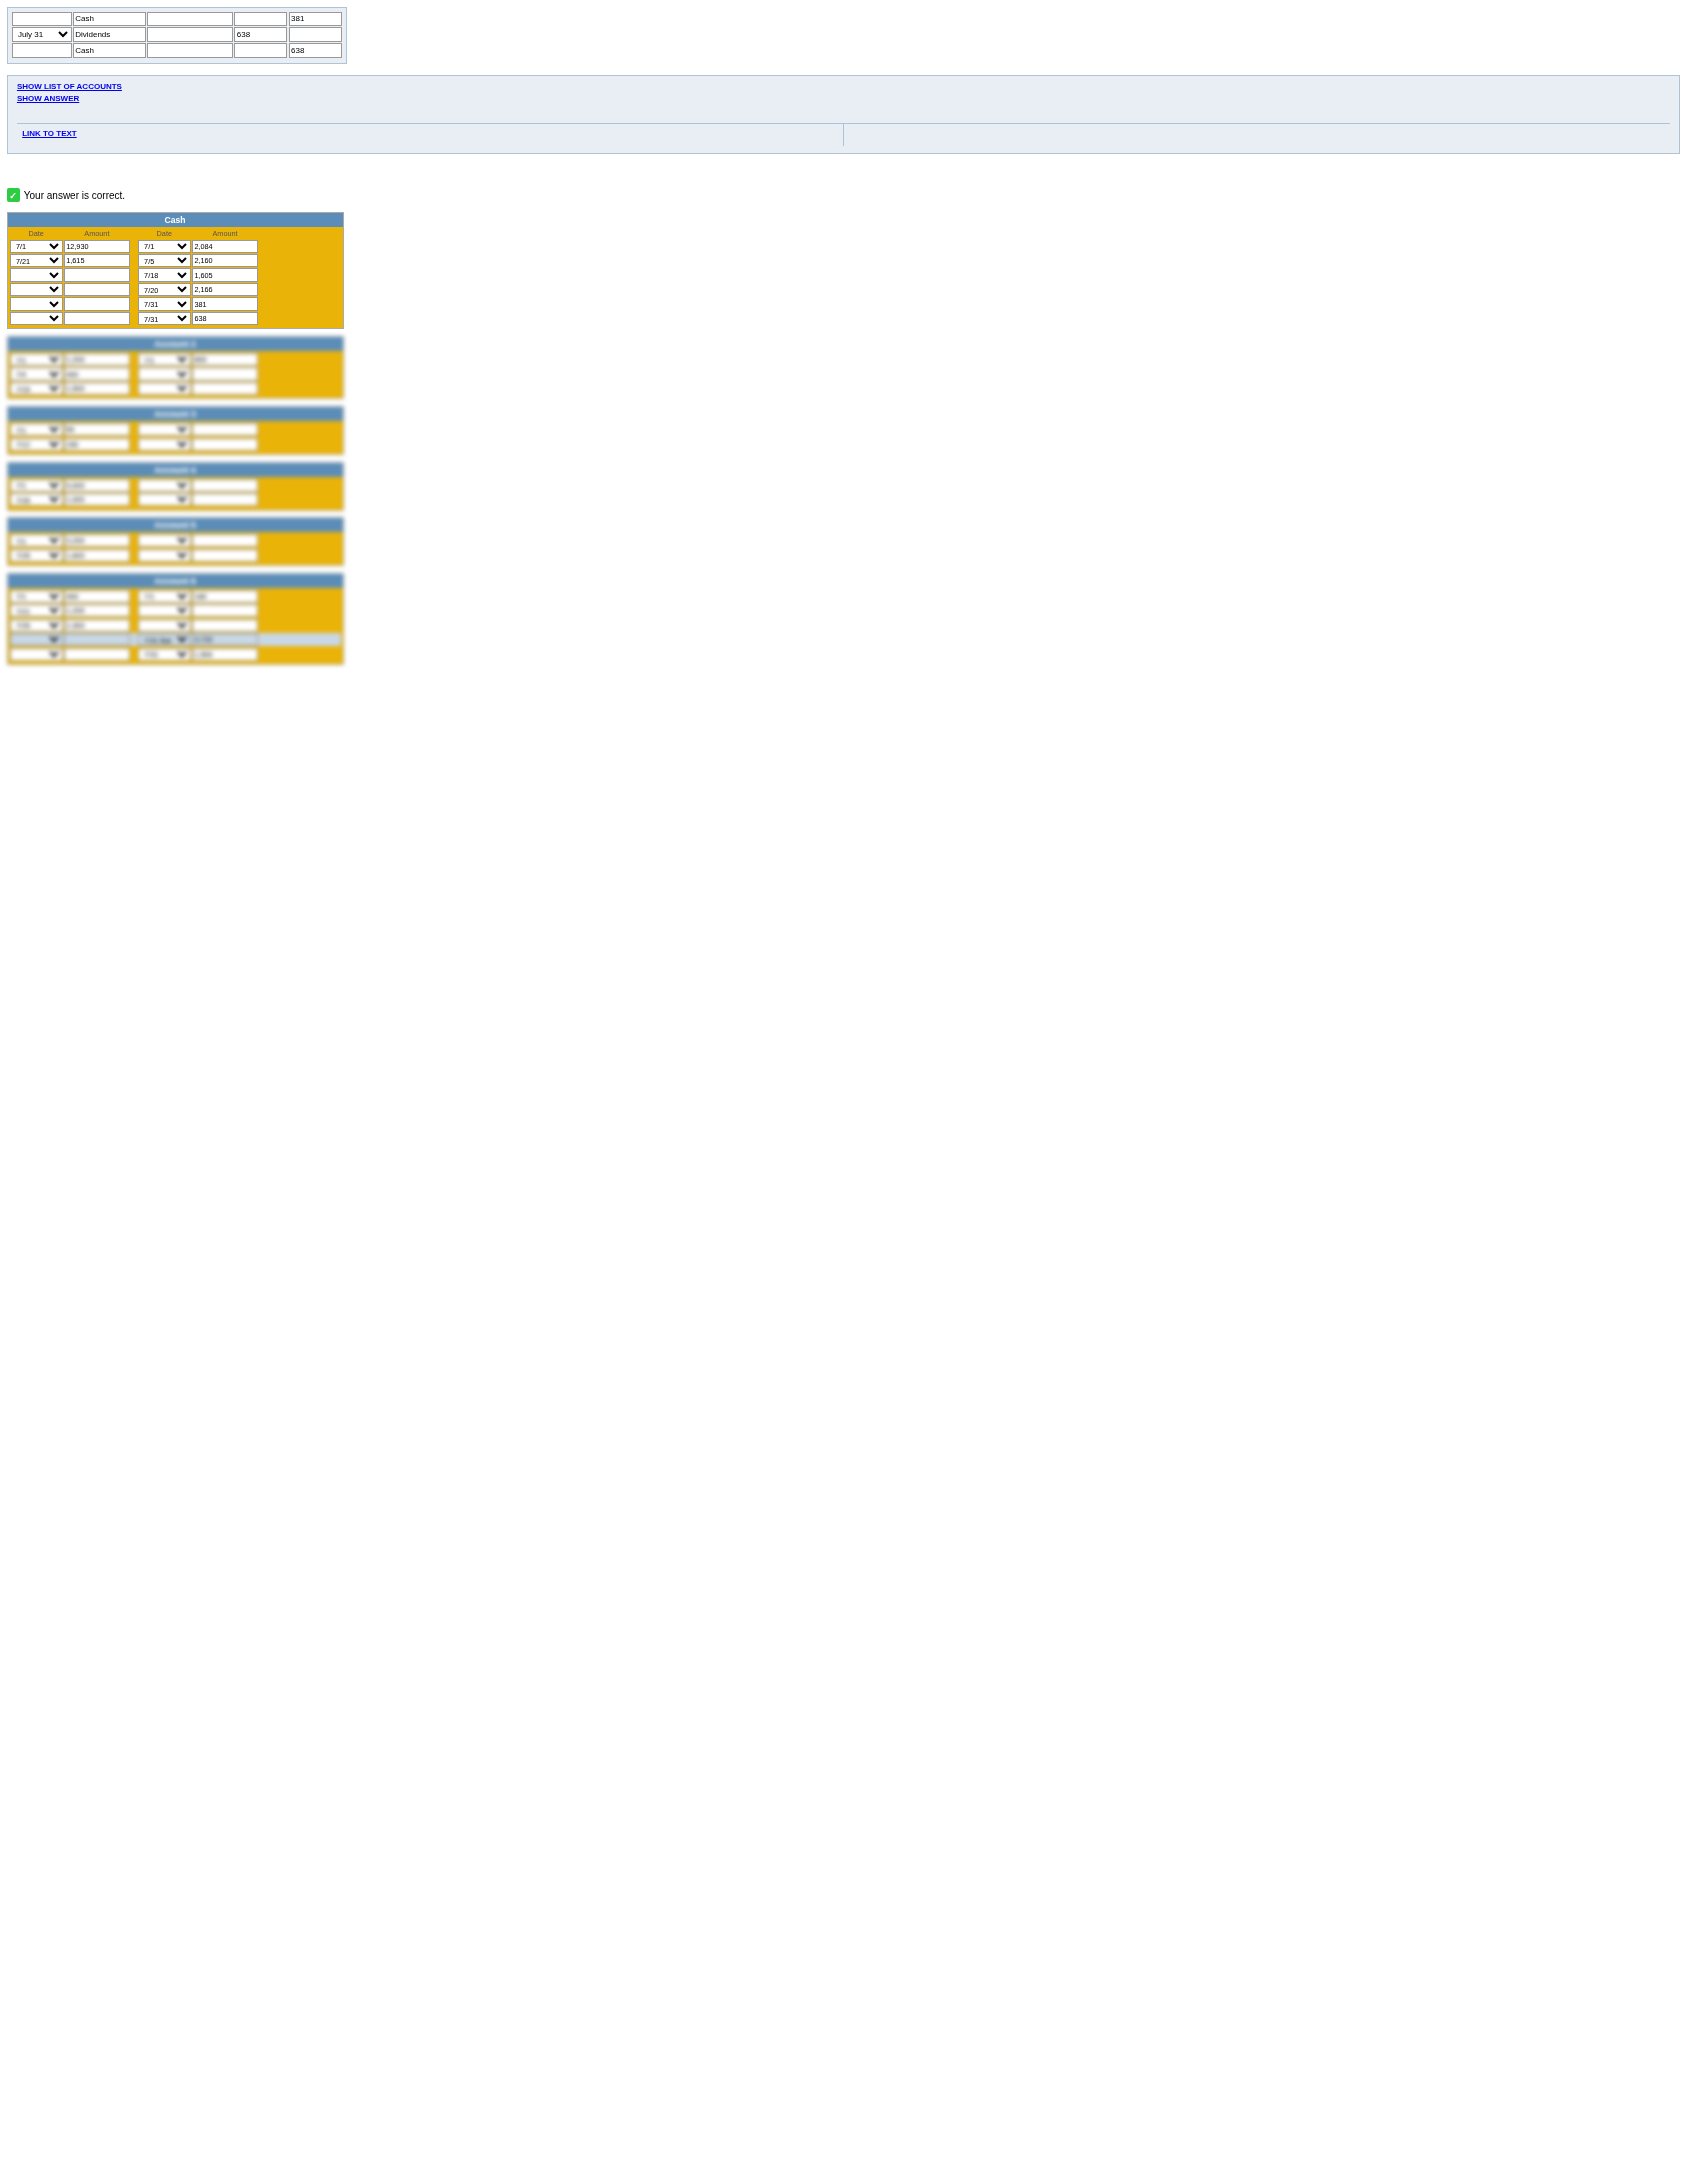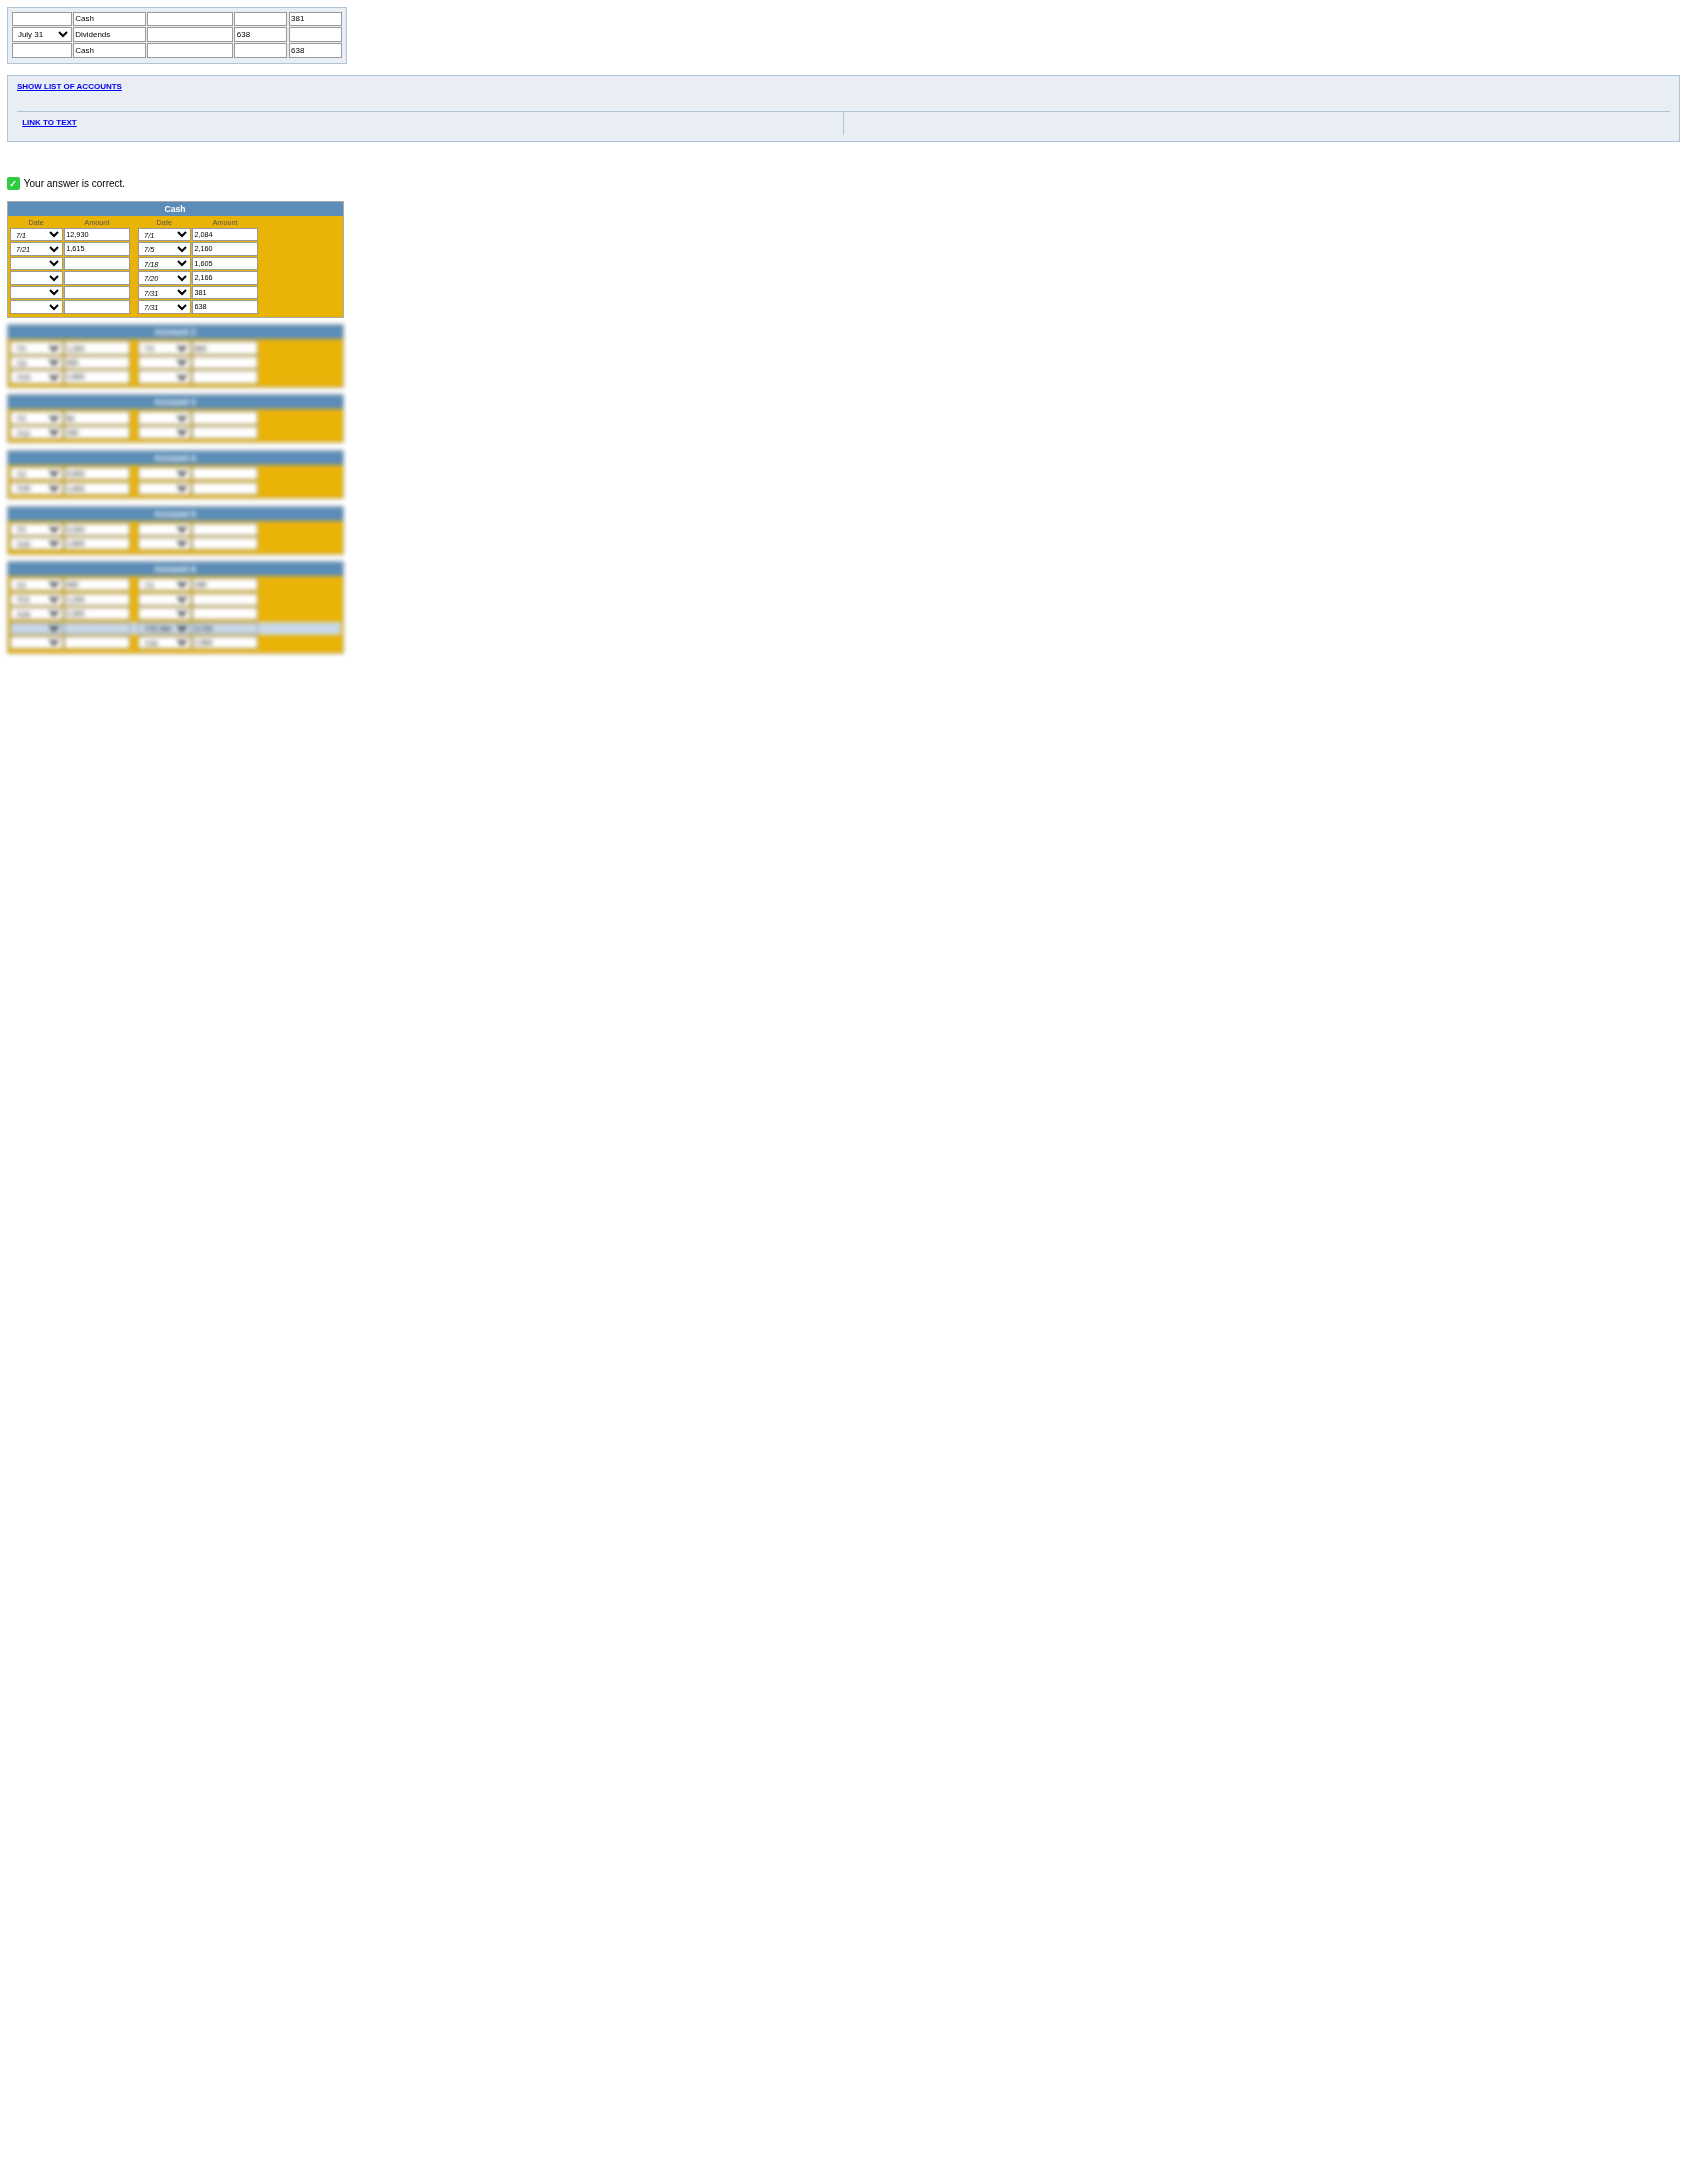--- a/index.html
+++ b/index.html
@@ -131,21 +131,21 @@
       gap: 1.3px;
       margin-bottom: 1.3px;
     }
     .ledger-row select, .ledger-row input[type="text"] {
       border: 0.7px solid #999;
       background: #fff;
       font-size: 7.3px;
       height: 13.2px;
       padding: 0.7px 1.3px;
     }
-    .l-date { width: 53px; font-style: italic; }
+    .l-date { width: 53px; }
     .l-amount { width: 66px; }
     .l-divider {
       width: 5.3px;
       display: flex;
       align-items: center;
       justify-content: center;
       font-size: 7.3px;
       color: #666;
     }
 
@@ -191,20 +191,21 @@
     <input type="text" class="account-input" value="Cash" style="">
     <input type="text" class="desc-input" value="" style="">
     <input type="text" class="amount-input" value="" style="">
     <input type="text" class="amount-input" value="638" style="">
   </div>
 </div>
 
 
 <div class="links-section">
   <a>SHOW LIST OF ACCOUNTS</a>
+  <a>SHOW ANSWER</a>
   <div class="link-to-text-row">
     <div class="link-to-text-cell">
       <a>LINK TO TEXT</a>
     </div>
     <div class="link-to-text-cell"></div>
   </div>
 </div>
 
 <div class="separator"></div>
 

